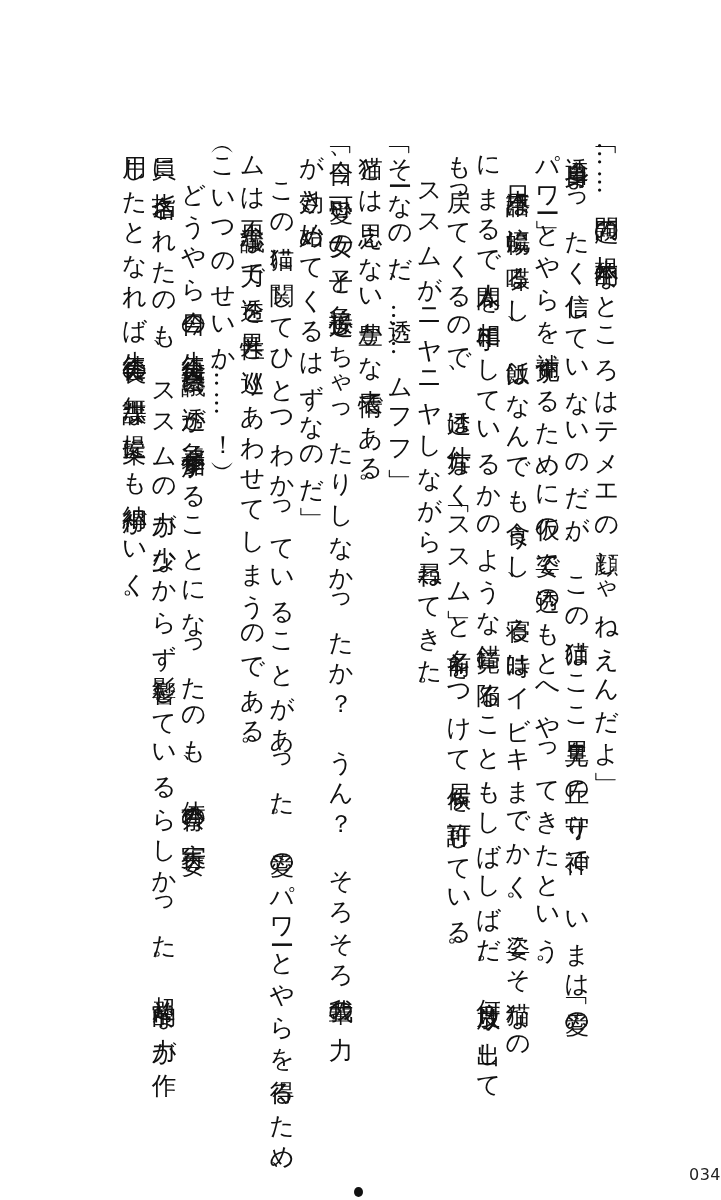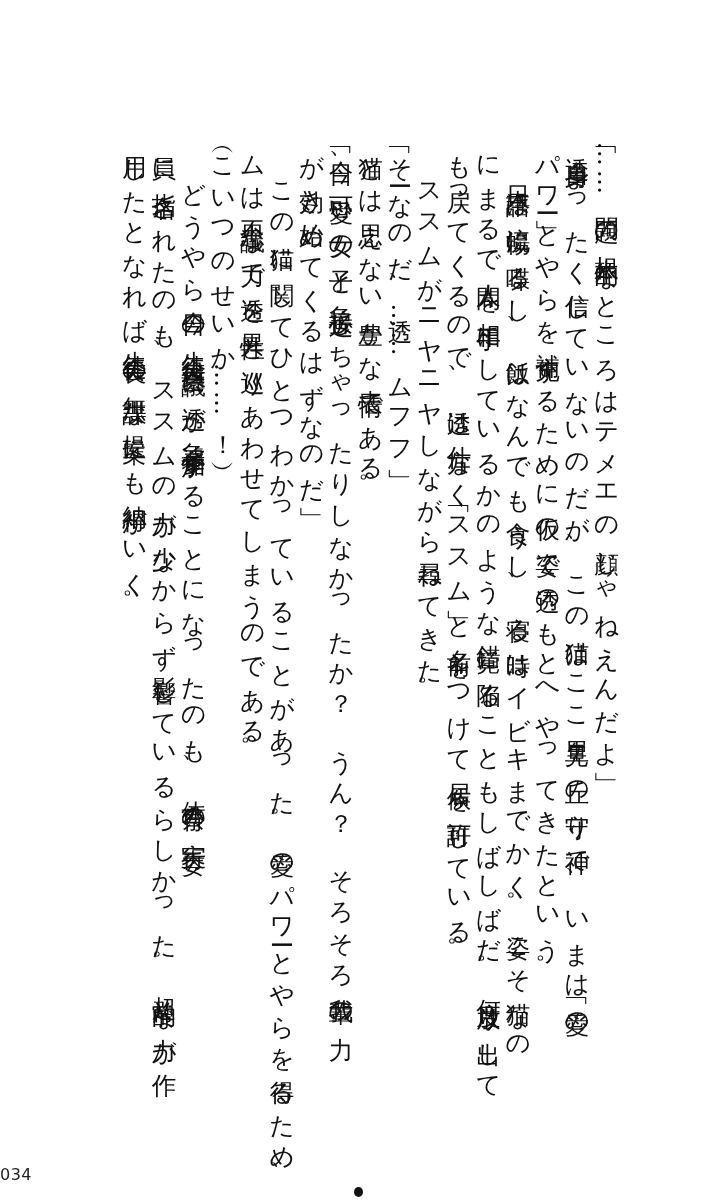--- a/index.html
+++ b/index.html
@@ -38,21 +38,21 @@
     display: block;
   }
   .line.indent {
     padding-top: 28px;
   }
   .page-number {
     position: absolute;
     left: 0;
     width: 721px;
     top: 1165px;
-    text-align: left;
+    text-align: right;
     font-family: "DejaVu Sans", "Liberation Sans", sans-serif;
     font-size: 16px;
     color: #222222;
     letter-spacing: 0.5px;
   }
   .page-dot {
     position: absolute;
     left: 354px;
     top: 1187px;
     width: 9px;

